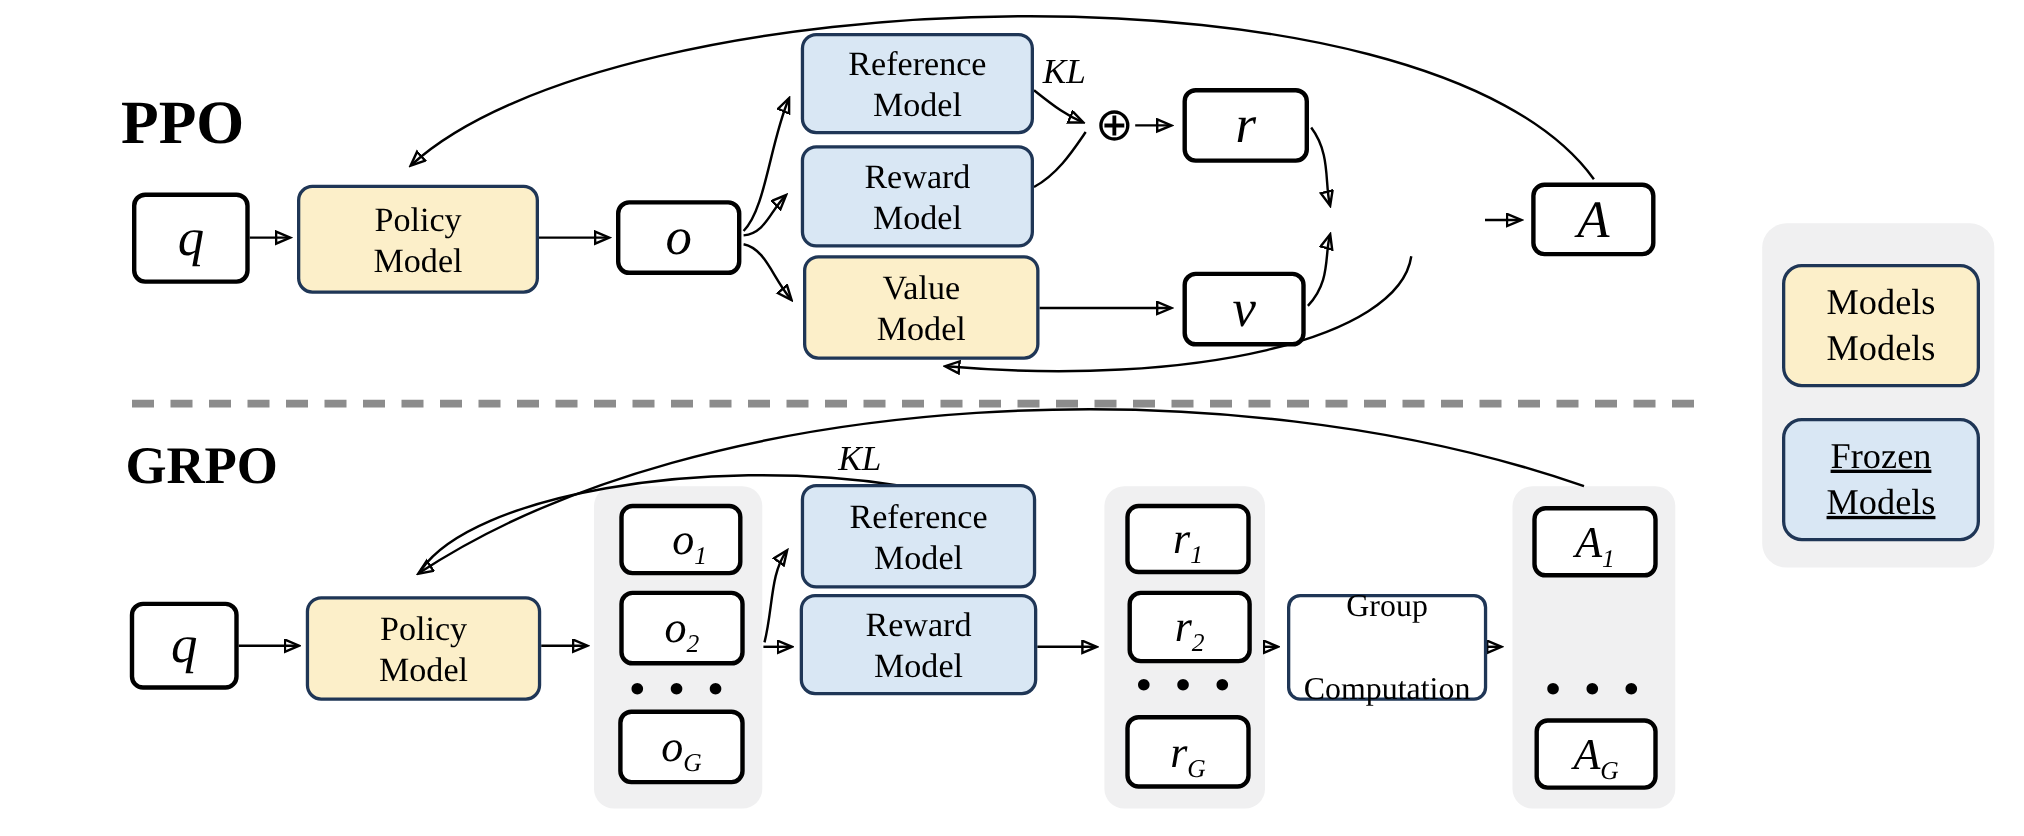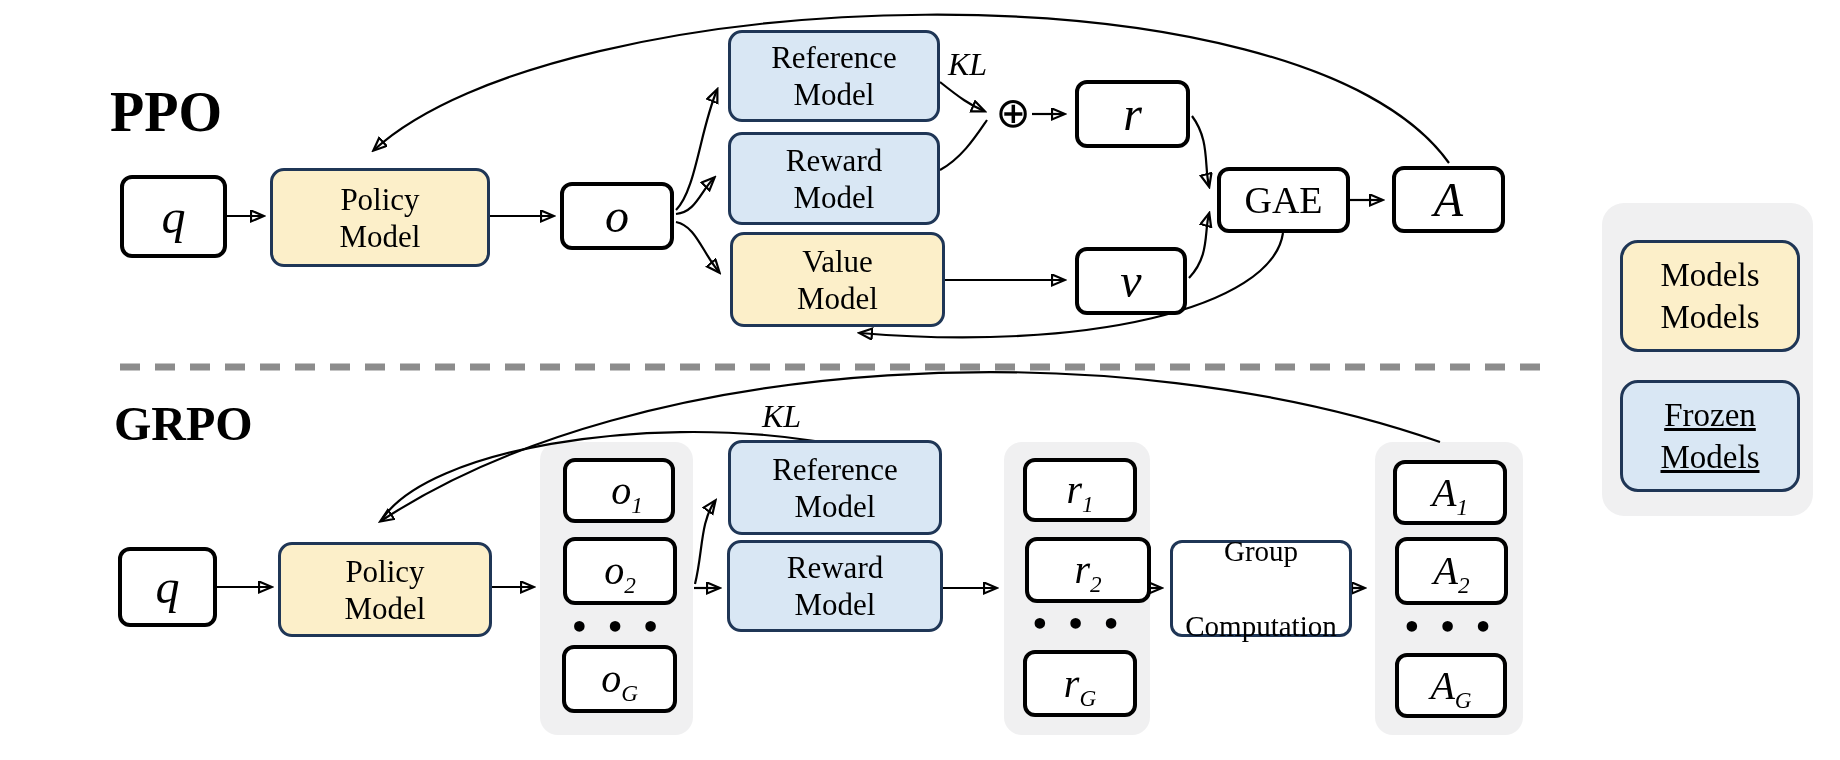--- a/index.html
+++ b/index.html
@@ -131,23 +131,20 @@
   <div class="oplus" style="left:992px;top:92px;width:42px;">⊕</div>
 
   <div class="node white-box" style="left:1075px;top:80px;width:115px;height:68px;">
     <span class="box-letter">r</span>
   </div>
 
   <div class="node white-box" style="left:1075px;top:247px;width:112px;height:68px;">
     <span class="box-letter">v</span>
   </div>
 
-  <div class="node white-box" style="left:1217px;top:167px;width:133px;height:66px;">
-    <span class="gae-text">GAE</span>
-  </div>
 
   <div class="node white-box" style="left:1392px;top:166px;width:113px;height:67px;">
     <span class="box-letter">A</span>
   </div>
 
   <div class="sec-title title-grpo" style="left:114px;top:400px;">GRPO</div>
 
   <div class="node white-box" style="left:118px;top:547px;width:99px;height:80px;">
     <span class="box-letter">q</span>
   </div>
@@ -176,39 +173,36 @@
   </div>
 
   <div class="node blue-box" style="left:727px;top:540px;width:216px;height:92px;">
     <div class="model-line">Reward</div>
     <div class="model-line">Model</div>
   </div>
 
   <div class="node white-box" style="left:1023px;top:458px;width:114px;height:64px;">
     <span class="box-letter-sub"><span>r</span><sub>1</sub></span>
   </div>
-  <div class="node white-box" style="left:1025px;top:537px;width:126px;height:66px;">
+  <div class="node white-box" style="left:1025px;top:537px;width:113px;height:66px;">
     <span class="box-letter-sub"><span>r</span><sub>2</sub></span>
   </div>
   <div class="dots" style="left:1004px;top:610px;width:146px;">• • •</div>
   <div class="node white-box" style="left:1023px;top:650px;width:114px;height:67px;">
     <span class="box-letter-sub"><span>r</span><sub>G</sub></span>
   </div>
 
   <div class="node gc-box" style="left:1170px;top:540px;width:182px;height:97px;">
     <div class="gc-line">Group</div>
     <div class="gc-line">Computation</div>
   </div>
 
   <div class="node white-box" style="left:1393px;top:460px;width:114px;height:65px;">
     <span class="box-letter-sub"><span>A</span><sub>1</sub></span>
   </div>
-  <div class="node white-box" style="left:1395px;top:537px;width:113px;height:68px;">
-    <span class="box-letter-sub"><span>A</span><sub>2</sub></span>
-  </div>
   <div class="dots" style="left:1375px;top:613px;width:148px;">• • •</div>
   <div class="node white-box" style="left:1395px;top:653px;width:112px;height:65px;">
     <span class="box-letter-sub"><span>A</span><sub>G</sub></span>
   </div>
 
   <div class="node yellow-box" style="left:1620px;top:240px;width:180px;height:112px;border-radius:18px;">
     <div class="legend-line">Models</div>
     <div class="legend-line">Models</div>
   </div>
   <div class="node blue-box" style="left:1620px;top:380px;width:180px;height:112px;border-radius:18px;text-decoration:underline;">

